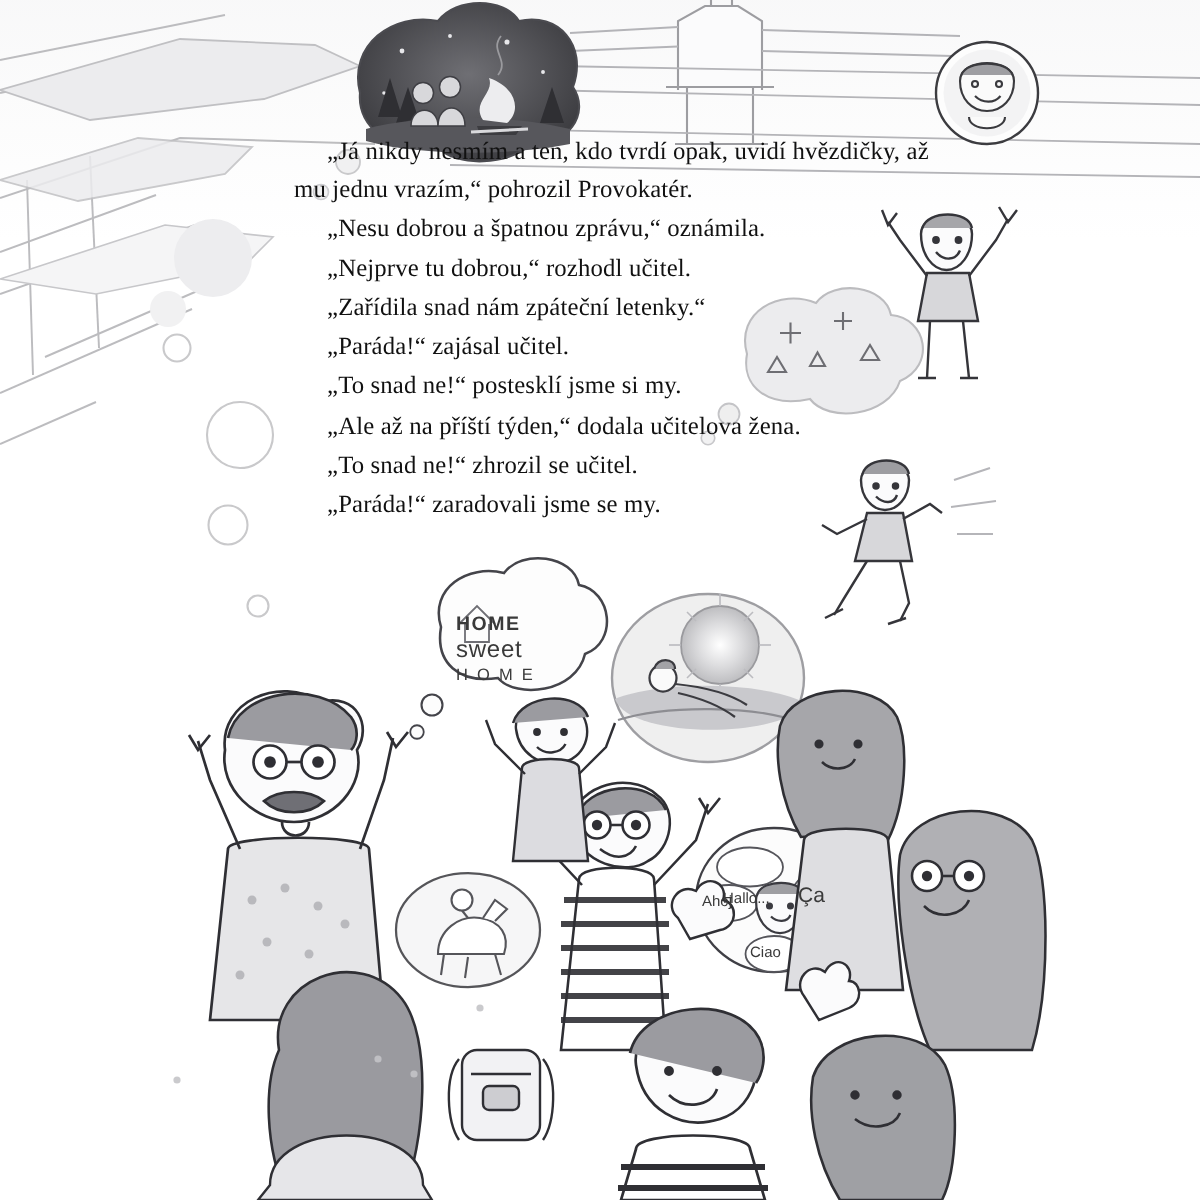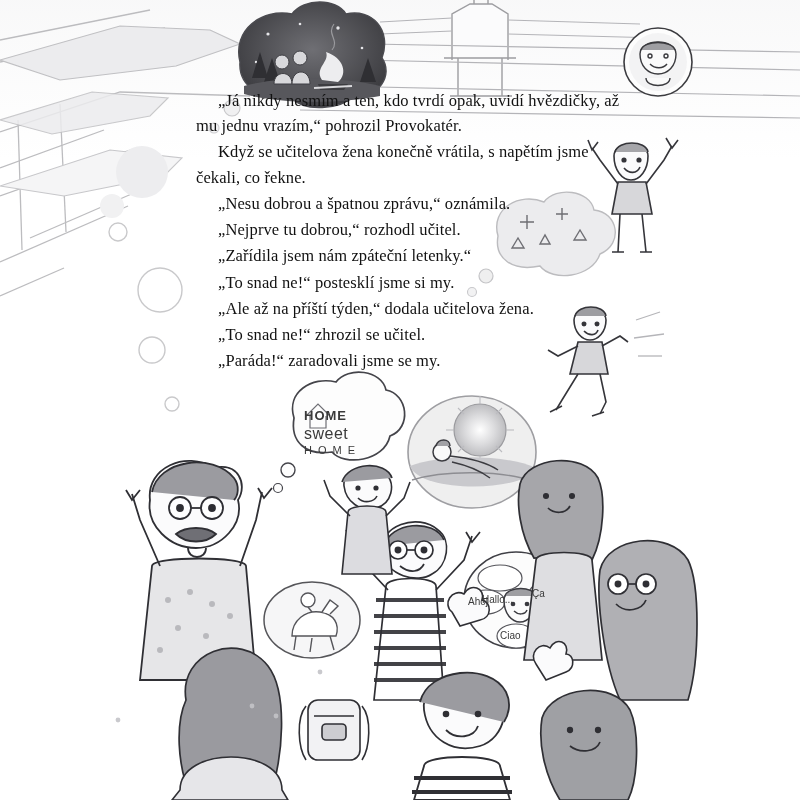--- a/index.html
+++ b/index.html
@@ -225,24 +225,24 @@
           <circle cx="118" cy="232" r="9"></circle>
         </g>
         <circle cx="142" cy="172" r="26" fill="#ededef"></circle>
         <circle cx="112" cy="206" r="12" fill="#f1f1f2"></circle>
       </g>
     </svg>
   </div>
 
   <div class="text-block">
     <p>„Já nikdy nesmím a ten, kdo tvrdí opak, uvidí hvězdičky, až mu jednu vrazím,“ pohrozil Provokatér.</p>
-    <p>Když se učitelova žena konečně vrátila, s napětím jsme čekali, co řekne.</p>
     <p>„Nesu dobrou a špatnou zprávu,“ oznámila.</p>
     <p>„Nejprve tu dobrou,“ rozhodl učitel.</p>
-    <p>„Zařídila jsem nám zpáteční letenky.“</p>
+    <p>„Zařídila snad nám zpáteční letenky.“</p>
+    <p>„Paráda!“ zajásal učitel.</p>
     <p>„To snad ne!“ postesklí jsme si my.</p>
     <p>„Ale až na příští týden,“ dodala učitelova žena.</p>
     <p>„To snad ne!“ zhrozil se učitel.</p>
     <p>„Paráda!“ zaradovali jsme se my.</p>
   </div>
 
   <div class="art">
     <svg width="800" height="800" viewBox="0 0 800 800" xmlns="http://www.w3.org/2000/svg">
       <g>
 
@@ -447,16 +447,16 @@
   </div>
 
   <div class="bubble-txt" style="left:304px; top:408px; width:92px; font-size:13px; line-height:1.25; font-weight:bold; letter-spacing:1px;">
     <div>HOME</div>
     <div style="font-size:16px; font-weight:normal; letter-spacing:0.5px;">sweet</div>
     <div style="font-size:11px; font-weight:normal; letter-spacing:1.5px;">H O M E</div>
   </div>
 
   <div class="bubble-txt" style="left:482px; top:594px; width:40px; font-size:10px;">Hallo...</div>
   <div class="bubble-txt" style="left:468px; top:596px; width:38px; font-size:10px;">Ahoj</div>
-  <div class="bubble-txt" style="left:532px; top:588px; width:28px; font-size:10px;">Ça</div>
+  <div class="bubble-txt" style="left:532px; top:588px; width:28px; font-size:14px;">Ça</div>
   <div class="bubble-txt" style="left:500px; top:630px; width:34px; font-size:10px;">Ciao</div>
 
 </div>
 
 </body></html>

